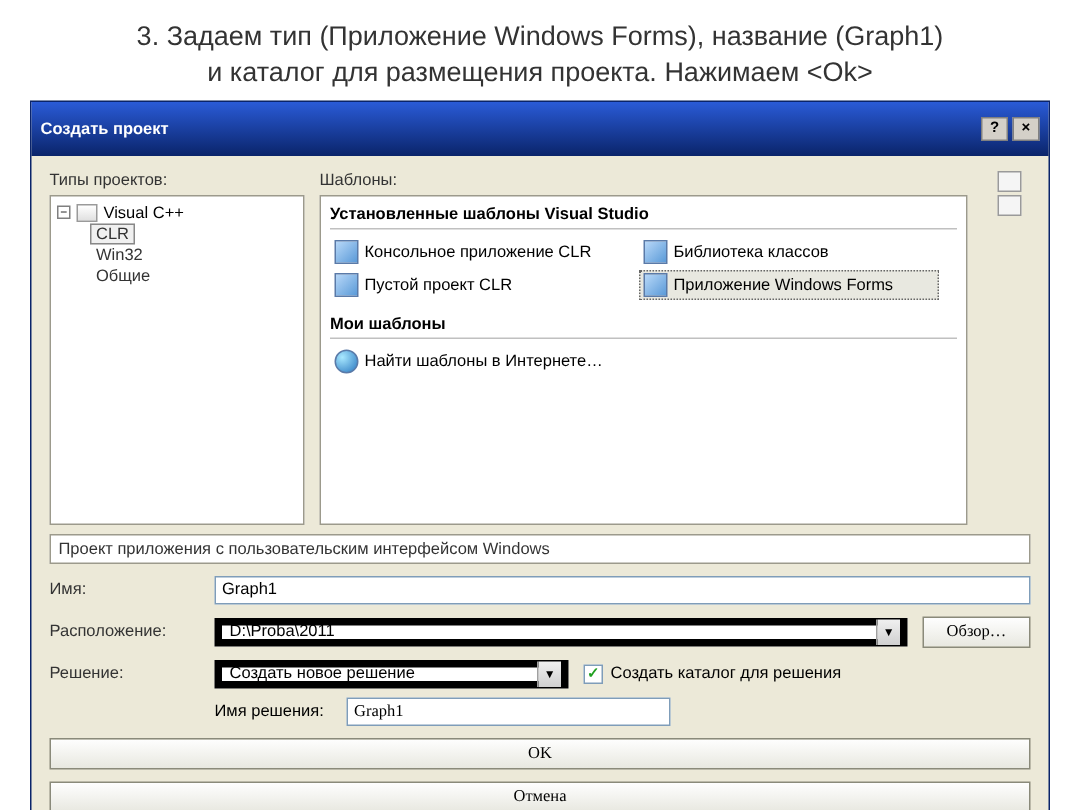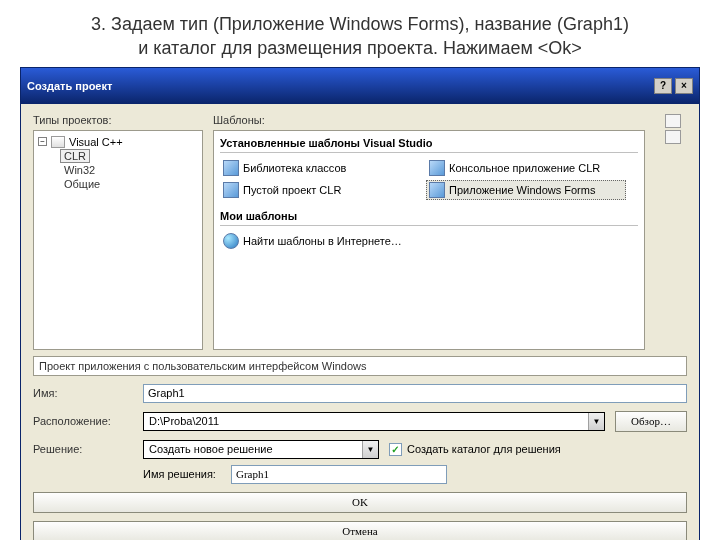--- a/index.html
+++ b/index.html
@@ -164,21 +164,21 @@
     flex: 1;
     border: 1px solid #7f9db9;
     background: #fff;
     height: 19px;
     padding: 2px 4px;
     font-family: Tahoma, Arial; font-size: 11px;
   }
   .combo {
     flex: 1;
     display: flex;
-    border: 1px solid #000000;
+    border: 5px solid #000000;
     background: #fff;
     height: 19px;
     align-items: center;
     justify-content: space-between;
   }
   .combo-text { flex: 1; padding: 0 5px; }
   .combo-btn {
     width: 16px; height: 17px;
     background: linear-gradient(#f0f0f0,#d0d0d0);
     border-left: 1px solid #a0a0a0;
@@ -255,25 +255,25 @@
         </div>
       </div>
 
       <div class="col-right">
         <div class="label">Шаблоны:</div>
         <div class="templates-pane">
           <div class="section-header">Установленные шаблоны Visual Studio</div>
           <div class="template-grid">
             <div class="tpl-item">
               <span class="tpl-ico"></span>
-              <span>Библиотека классов</span>
+              <span>Консольное приложение CLR</span>
             </div>
             <div class="tpl-item">
               <span class="tpl-ico"></span>
-              <span>Консольное приложение CLR</span>
+              <span>Библиотека классов</span>
             </div>
             <div class="tpl-item">
               <span class="tpl-ico"></span>
               <span>Пустой проект CLR</span>
             </div>
             <div class="tpl-item selected">
               <span class="tpl-ico"></span>
               <span>Приложение Windows Forms</span>
             </div>
           </div>

